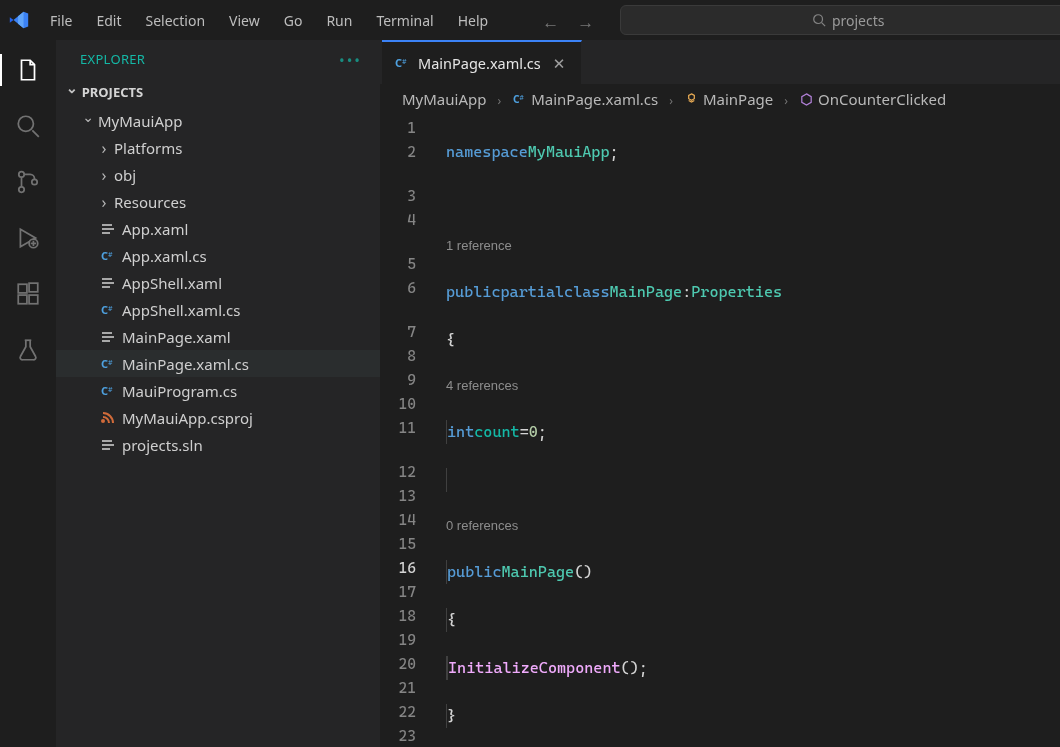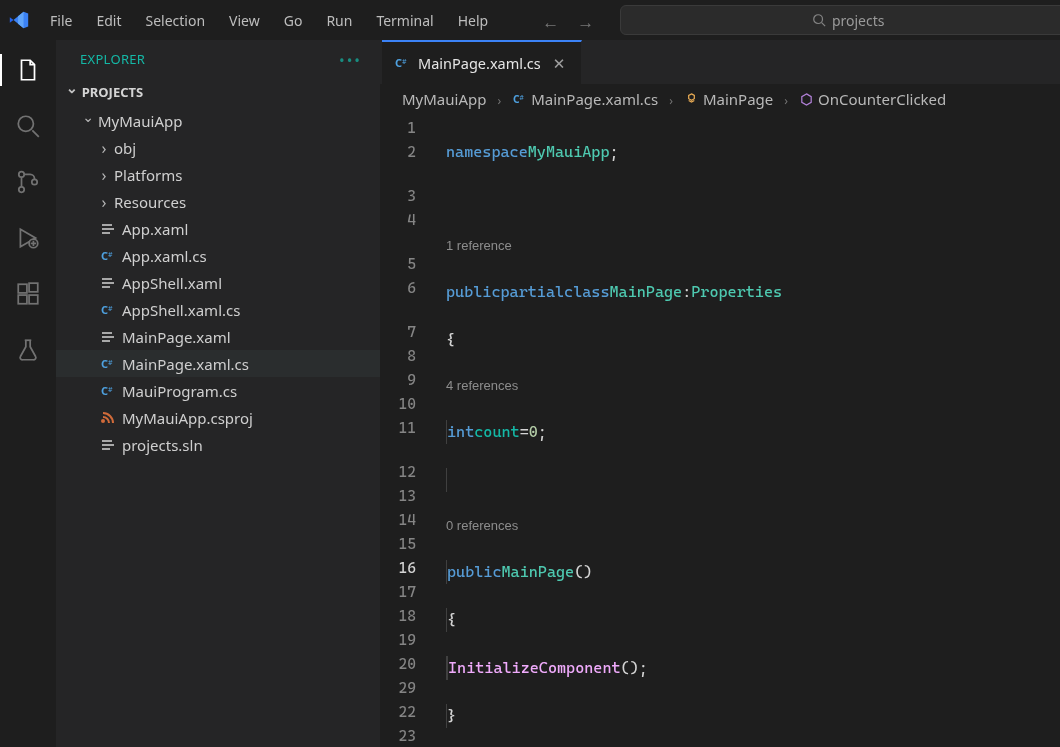--- a/index.html
+++ b/index.html
@@ -338,25 +338,25 @@
       <span>PROJECTS</span>
     </div>
     <div class="tree">
       <div class="row pad1">
         <span class="arrow chev-down"></span>
         <span>MyMauiApp</span>
       </div>
 
       <div class="row pad2">
           <span class="arrow chev-right"></span>
-          <span>obj</span>
+          <span>Platforms</span>
         </div>
       <div class="row pad2">
           <span class="arrow chev-right"></span>
-          <span>Platforms</span>
+          <span>obj</span>
         </div>
       <div class="row pad2">
           <span class="arrow chev-right"></span>
           <span>Resources</span>
         </div>
 
       <div id="file-rows">
           <div class="row pad3">
             <span class="ficon">
               <svg viewBox="0 0 16 16" class="ico-lines">
@@ -516,21 +516,21 @@
         <div class="ref"></div>
         <div>12</div>
         <div>13</div>
         <div>14</div>
         <div>15</div>
         <div style="color:#d4d4d4">16</div>
         <div>17</div>
         <div>18</div>
         <div>19</div>
         <div>20</div>
-        <div>29</div>
+        <div>21</div>
         <div>22</div>
         <div>23</div>
       </div>
 
       <div class="code">
 <div class="line"><span class="kw">namespace</span> <span class="typ">MyMauiApp</span><span class="pun">;</span></div>
 <div class="line"></div>
 <div class="line ref">1 reference</div>
 <div class="line"><span class="kw">public</span> <span class="kw">partial</span> <span class="kw">class</span> <span class="typ">MainPage</span> <span class="pun">:</span> <span class="typ">Properties</span></div>
 <div class="line"><span class="pun">{</span></div>

